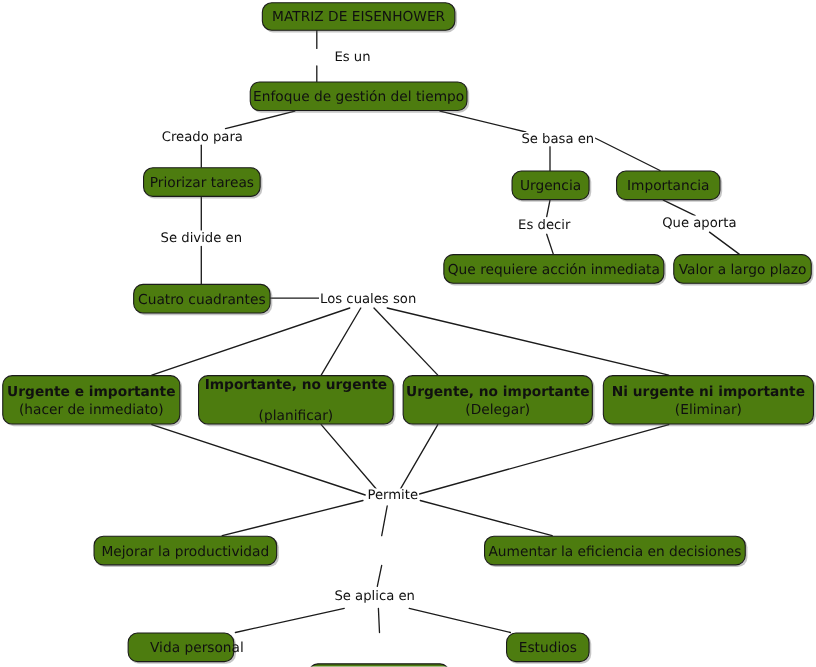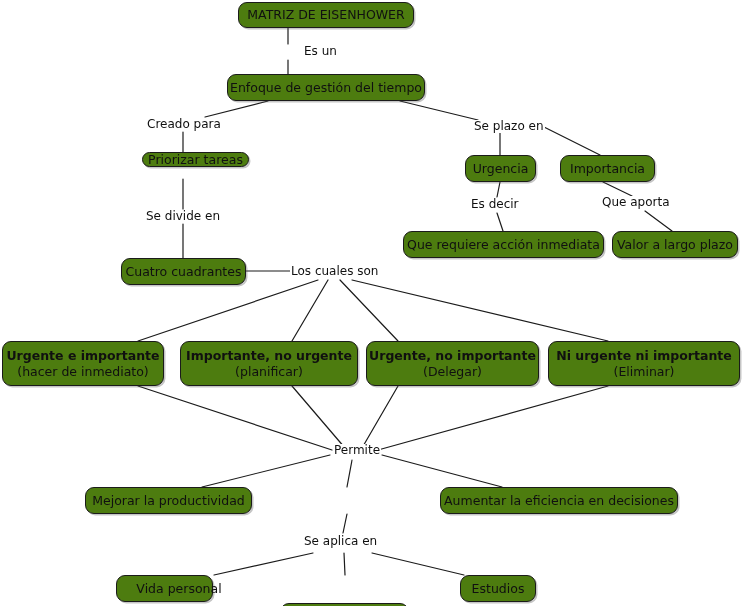--- a/index.html
+++ b/index.html
@@ -124,21 +124,21 @@
   </svg>
 
   <div class="node" style="left:238px; top:2px; width:176px; height:26px;">
     <span class="ttl">MATRIZ DE EISENHOWER</span>
   </div>
 
   <div class="node" style="left:227px; top:74px; width:198px; height:27px;">
     <span class="ttl">Enfoque de gestión del tiempo</span>
   </div>
 
-  <div class="node" style="left:130px; top:152px; width:107px; height:15px;margin-left:12px;">
+  <div class="node" style="left:130px; top:152px; width:107px; height:27px;">
     <span class="ttl">Priorizar tareas</span>
   </div>
 
   <div class="node" style="left:121px; top:258px; width:125px; height:27px;">
     <span class="ttl">Cuatro cuadrantes</span>
   </div>
 
   <div class="node" style="left:465px; top:155px; width:71px; height:27px;">
     <span class="ttl">Urgencia</span>
   </div>
@@ -153,21 +153,21 @@
 
   <div class="node" style="left:612px; top:231px; width:126px; height:27px;">
     <span class="ttl">Valor a largo plazo</span>
   </div>
 
   <div class="node two-line" style="left:2px; top:341px; width:162px; height:45px;">
     <span class="ttl bold">Urgente e importante</span>
     <span class="ttl sub">(hacer de inmediato)</span>
   </div>
 
-  <div class="node two-line" style="left:180px; top:341px; width:178px; height:45px;">
+  <div class="node two-line" style="left:180px; top:341px; width:178px; height:45px;justify-content:space-between;">
     <span class="ttl bold">Importante, no urgente</span>
     <span class="ttl sub">(planificar)</span>
   </div>
 
   <div class="node two-line" style="left:548px; top:341px; width:192px; height:45px;">
     <span class="ttl bold">Ni urgente ni importante</span>
     <span class="ttl sub">(Eliminar)</span>
   </div>
 
   <div class="node two-line" style="left:366px; top:341px; width:173px; height:45px;">
@@ -193,21 +193,21 @@
   </div>
 
   <div class="node" style="left:460px; top:575px; width:76px; height:27px;">
     <span class="ttl">Estudios</span>
   </div>
 
   <div class="linklabel" style="left:303px; top:45px;">Es un</div>
 
   <div class="linklabel" style="left:146px; top:118px;">Creado para</div>
 
-  <div class="linklabel" style="left:473px; top:120px;">Se plazo en</div>
+  <div class="linklabel" style="left:473px; top:120px;">Se basa en</div>
 
   <div class="linklabel" style="left:145px; top:210px;">Se divide en</div>
 
   <div class="linklabel" style="left:470px; top:198px;">Es decir</div>
 
   <div class="linklabel" style="left:601px; top:196px;">Que aporta</div>
 
   <div class="linklabel" style="left:290px; top:265px;">Los cuales son</div>
 
   <div class="linklabel" style="left:333px; top:444px;">Permite</div>

